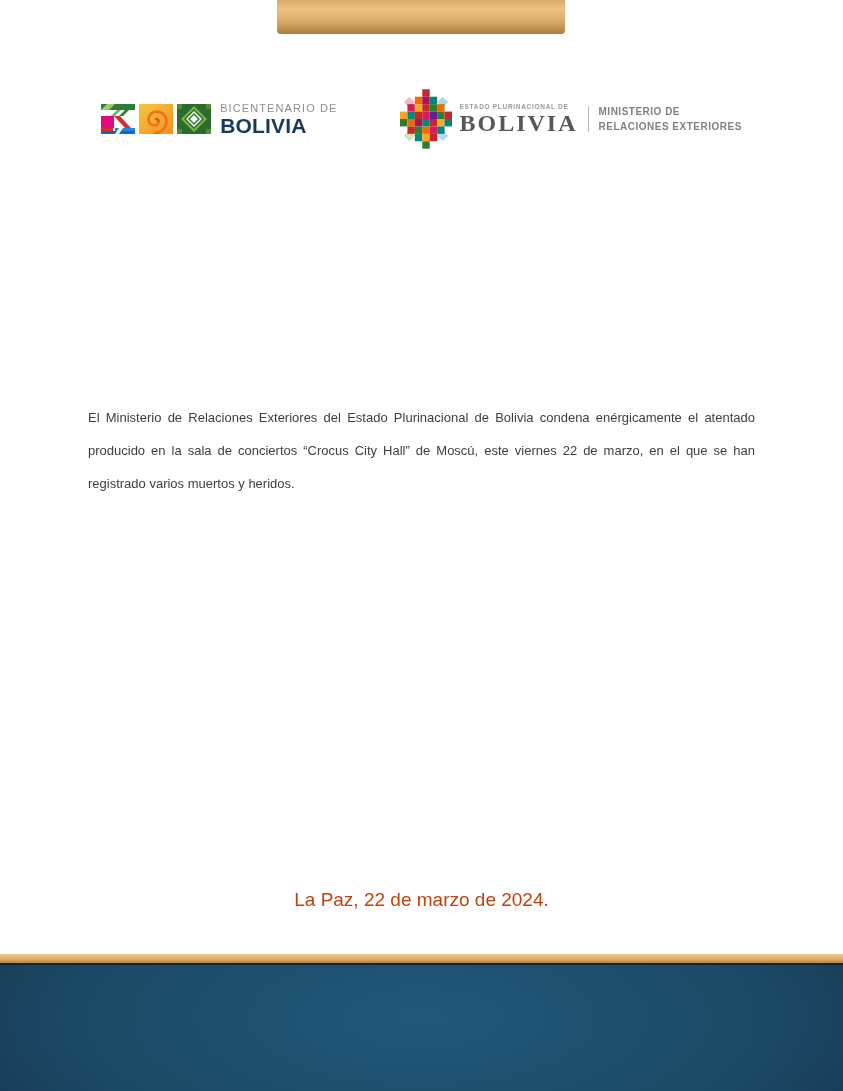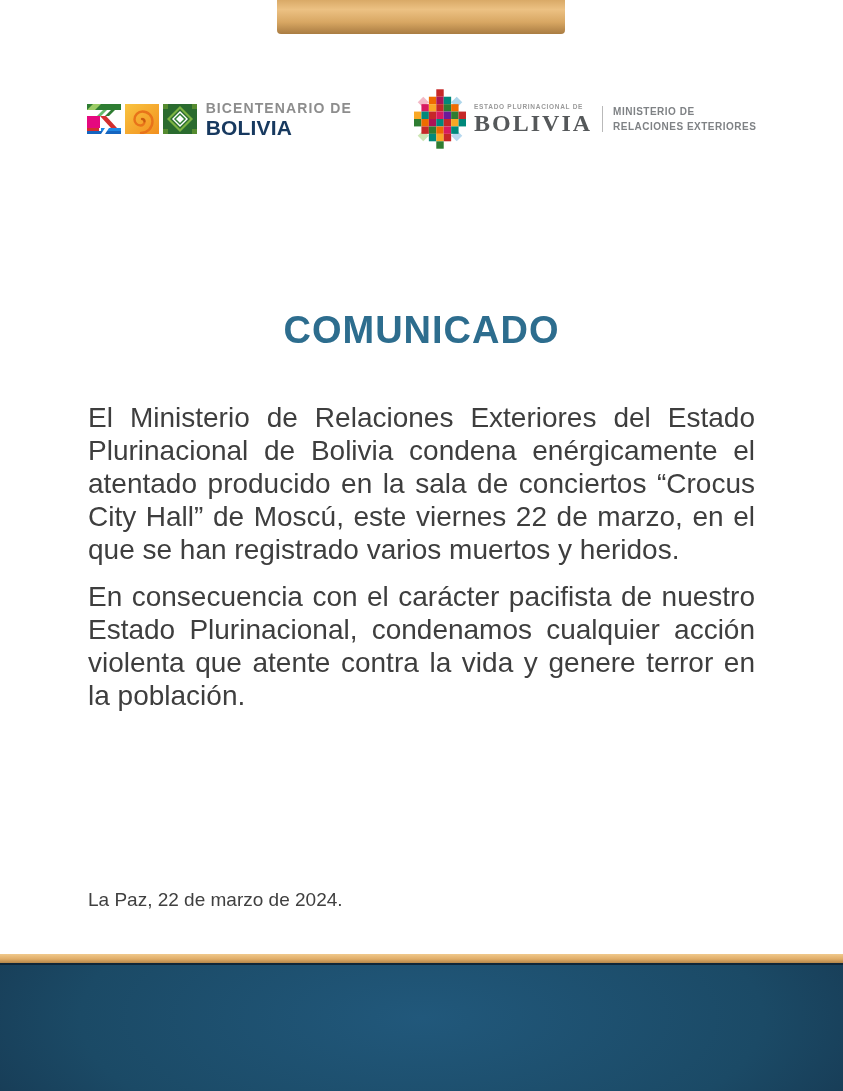--- a/index.html
+++ b/index.html
@@ -21,21 +21,21 @@
 
   
   .logos-row{
     position:absolute;top:88px;left:0;width:100%;
     display:flex;justify-content:center;align-items:center;gap:62px;
   }
   .logo{display:flex;align-items:center;}
   .bi-tiles{display:flex;gap:4px;margin-right:9px;}
   .bi-tile{width:34px;height:30px;display:block;}
   .bi-text{display:flex;flex-direction:column;justify-content:center;}
-  .bi-line1{font-size:14px;letter-spacing:1.1px;color:#8d8d8d;font-weight:700;}
+  .bi-line1{font-size:11px;letter-spacing:1.1px;color:#8d8d8d;font-weight:400;}
   .bi-line2{font-size:21px;font-weight:800;color:#17395f;letter-spacing:0.2px;line-height:1;margin-top:1px;}
 
   .min-logo{display:flex;align-items:center;}
   .chakana{width:52px;height:62px;margin-right:8px;}
   .min-bolivia{display:flex;flex-direction:column;justify-content:center;margin-right:10px;}
   .min-small{font-size:6.5px;letter-spacing:0.7px;color:#9a9a9a;font-weight:600;}
   .min-big{font-family:"Liberation Serif", serif;font-size:24px;font-weight:bold;color:#55585a;letter-spacing:2px;line-height:1;margin-top:1px;}
   .min-divider{width:1px;height:26px;background:#b9b9b9;margin-right:10px;}
   .min-right{font-size:10px;letter-spacing:0.5px;color:#7f8285;line-height:1.5;font-weight:600;}
 
@@ -44,33 +44,33 @@
     position:absolute;top:309px;left:0;width:100%;
     text-align:center;
     font-size:38px;font-weight:800;letter-spacing:1px;
     color:#2d6d8e;margin:0;
   }
 
   
   .body-text{
     position:absolute;top:401px;left:88px;width:667px;
     color:#3e3e3e;
-    font-size:28px;line-height:33px;
+    font-size:13px;line-height:33px;
   }
   .body-text p{
     margin:0 0 14px 0;
     text-align:justify;
     hyphens:none;
   }
 
   
   .dateline{
     position:absolute;top:889px;left:88px;width:667px;
-    text-align:left;
-    font-size:19px;color:#404040;
+    text-align:center;
+    font-size:19px;color:#c2410c;
   }
 
   
   .gold-stripe{
     position:absolute;top:954px;left:0;width:100%;height:9px;
     background:linear-gradient(180deg,#f0c98c 0%,#e0ad68 55%,#b4864a 100%);
   }
   .navy-band{
     position:absolute;top:963px;left:0;width:100%;height:128px;
     background:radial-gradient(ellipse 620px 240px at 50% 42%, #21587b 0%, #1b4a66 55%, #163750 85%, #142f45 100%);
@@ -179,25 +179,23 @@
       </div>
       <div class="min-divider"></div>
       <div class="min-right">
         <div>MINISTERIO DE</div>
         <div>RELACIONES EXTERIORES</div>
       </div>
     </div>
 
   </div>
 
-  <h1 class="title">COMUNICADO</h1>
 
   <div class="body-text">
     <p>El Ministerio de Relaciones Exteriores del Estado Plurinacional de Bolivia condena enérgicamente el atentado producido en la sala de conciertos “Crocus City Hall” de Moscú, este viernes 22 de marzo, en el que se han registrado varios muertos y heridos.</p>
-    <p>En consecuencia con el carácter pacifista de nuestro Estado Plurinacional, condenamos cualquier acción violenta que atente contra la vida y genere terror en la población.</p>
   </div>
 
   <div class="dateline">La Paz, 22 de marzo de 2024.</div>
 
   <div class="gold-stripe"></div>
   <div class="navy-band"></div>
 
 </div>
 
 </body></html>

